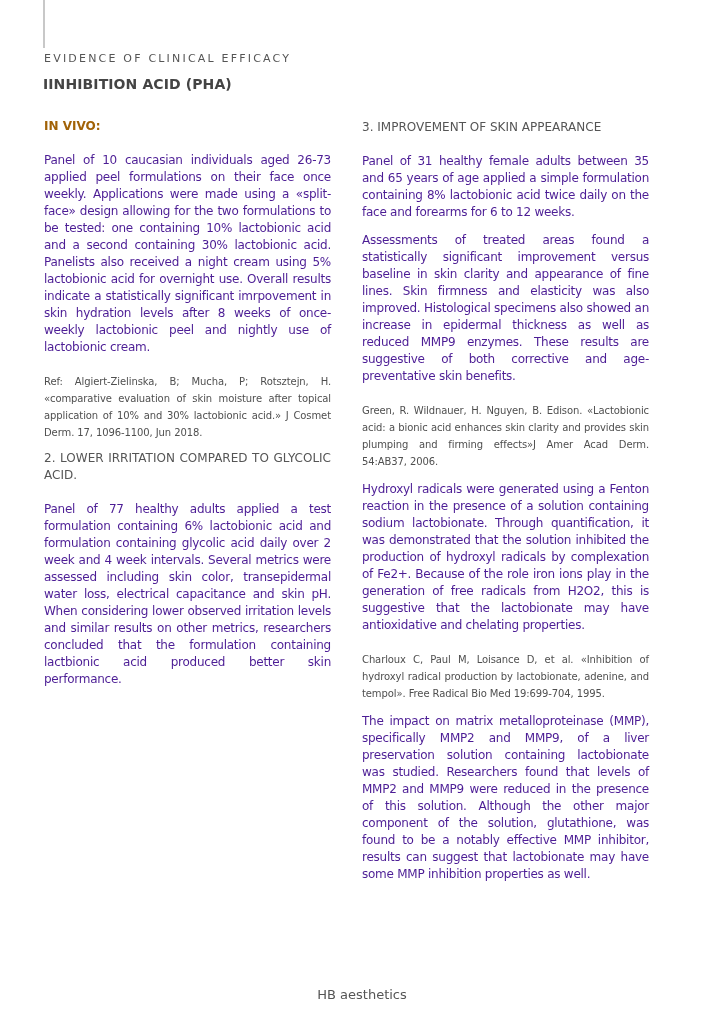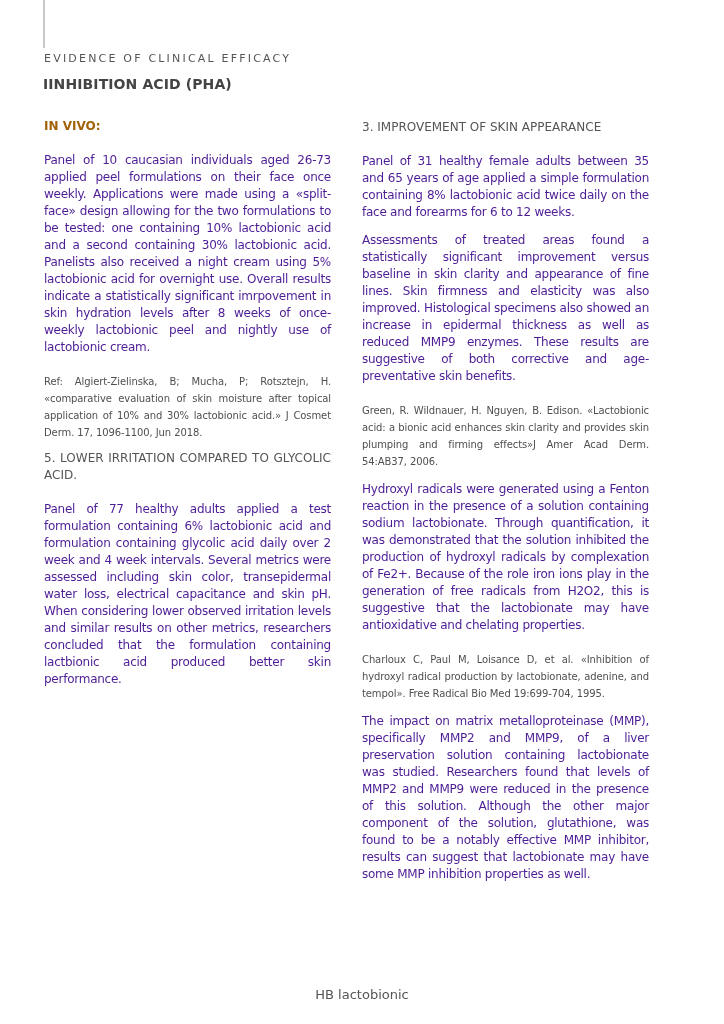--- a/index.html
+++ b/index.html
@@ -26,21 +26,21 @@
 
 <div class="col col-left">
   <div class="invivo">IN VIVO:</div>
 
   <div>
     <p class="body">Panel of 10 caucasian individuals aged 26-73 applied peel formulations on their face once weekly. Applications were made using a «split-face» design allowing for the two formulations to be tested: one containing 10% lactobionic acid and a second containing 30% lactobionic acid. Panelists also received a night cream using 5% lactobionic acid for overnight use. Overall results indicate a statistically significant imrpovement in skin hydration levels after 8 weeks of once-weekly lactobionic peel and nightly use of lactobionic cream.</p>
     <p class="ref">Ref: Algiert-Zielinska, B; Mucha, P; Rotsztejn, H. «comparative evaluation of skin moisture after topical application of 10% and 30% lactobionic acid.» J Cosmet Derm. 17, 1096-1100, Jun 2018.</p>
   </div>
 
   <div>
-    <div class="sec-h">5. LOWER IRRITATION COMPARED TO GLYCOLIC ACID.</div>
+    <div class="sec-h">2. LOWER IRRITATION COMPARED TO GLYCOLIC ACID.</div>
     <p class="body">Panel of 77 healthy adults applied a test formulation containing 6% lactobionic acid and formulation containing glycolic acid daily over 2 week and 4 week intervals. Several metrics were assessed including skin color, transepidermal water loss, electrical capacitance and skin pH. When considering lower observed irritation levels and similar results on other metrics, researchers concluded that the formulation containing lactbionic acid produced better skin performance.</p>
   </div>
 </div>
 
 <div class="col col-right">
   <div>
     <div class="sec-h">3. IMPROVEMENT OF SKIN APPEARANCE</div>
     <p class="body" style="margin-bottom:0">Panel of 31 healthy female adults between 35 and 65 years of age applied a simple formulation containing 8% lactobionic acid twice daily on the face and forearms for 6 to 12 weeks.</p>
     <p class="body">Assessments of treated areas found a statistically significant improvement versus baseline in skin clarity and appearance of fine lines. Skin firmness and elasticity was also improved. Histological specimens also showed an increase in epidermal thickness as well as reduced MMP9 enzymes. These results are suggestive of both corrective and age-preventative skin benefits.</p>
     <p class="ref">Green, R. Wildnauer, H. Nguyen, B. Edison. «Lactobionic acid: a bionic acid enhances skin clarity and provides skin plumping and firming effects»J Amer Acad Derm. 54:AB37, 2006.</p>
@@ -49,13 +49,13 @@
   <div>
     <p class="body">Hydroxyl radicals were generated using a Fenton reaction in the presence of a solution containing sodium lactobionate. Through quantification, it was demonstrated that the solution inhibited the production of hydroxyl radicals by complexation of Fe2+. Because of the role iron ions play in the generation of free radicals from H2O2, this is suggestive that the lactobionate may have antioxidative and chelating properties.</p>
     <p class="ref">Charloux C, Paul M, Loisance D, et al. «Inhibition of hydroxyl radical production by lactobionate, adenine, and tempol». Free Radical Bio Med 19:699-704, 1995.</p>
   </div>
 
   <div>
     <p class="body">The impact on matrix metalloproteinase (MMP), specifically MMP2 and MMP9, of a liver preservation solution containing lactobionate was studied. Researchers found that levels of MMP2 and MMP9 were reduced in the presence of this solution. Although the other major component of the solution, glutathione, was found to be a notably effective MMP inhibitor, results can suggest that lactobionate may have some MMP inhibition properties as well.</p>
   </div>
 </div>
 
-<div class="footer">HB lactobionic</div>
+<div class="footer">HB aesthetics</div>
 
 </body></html>

